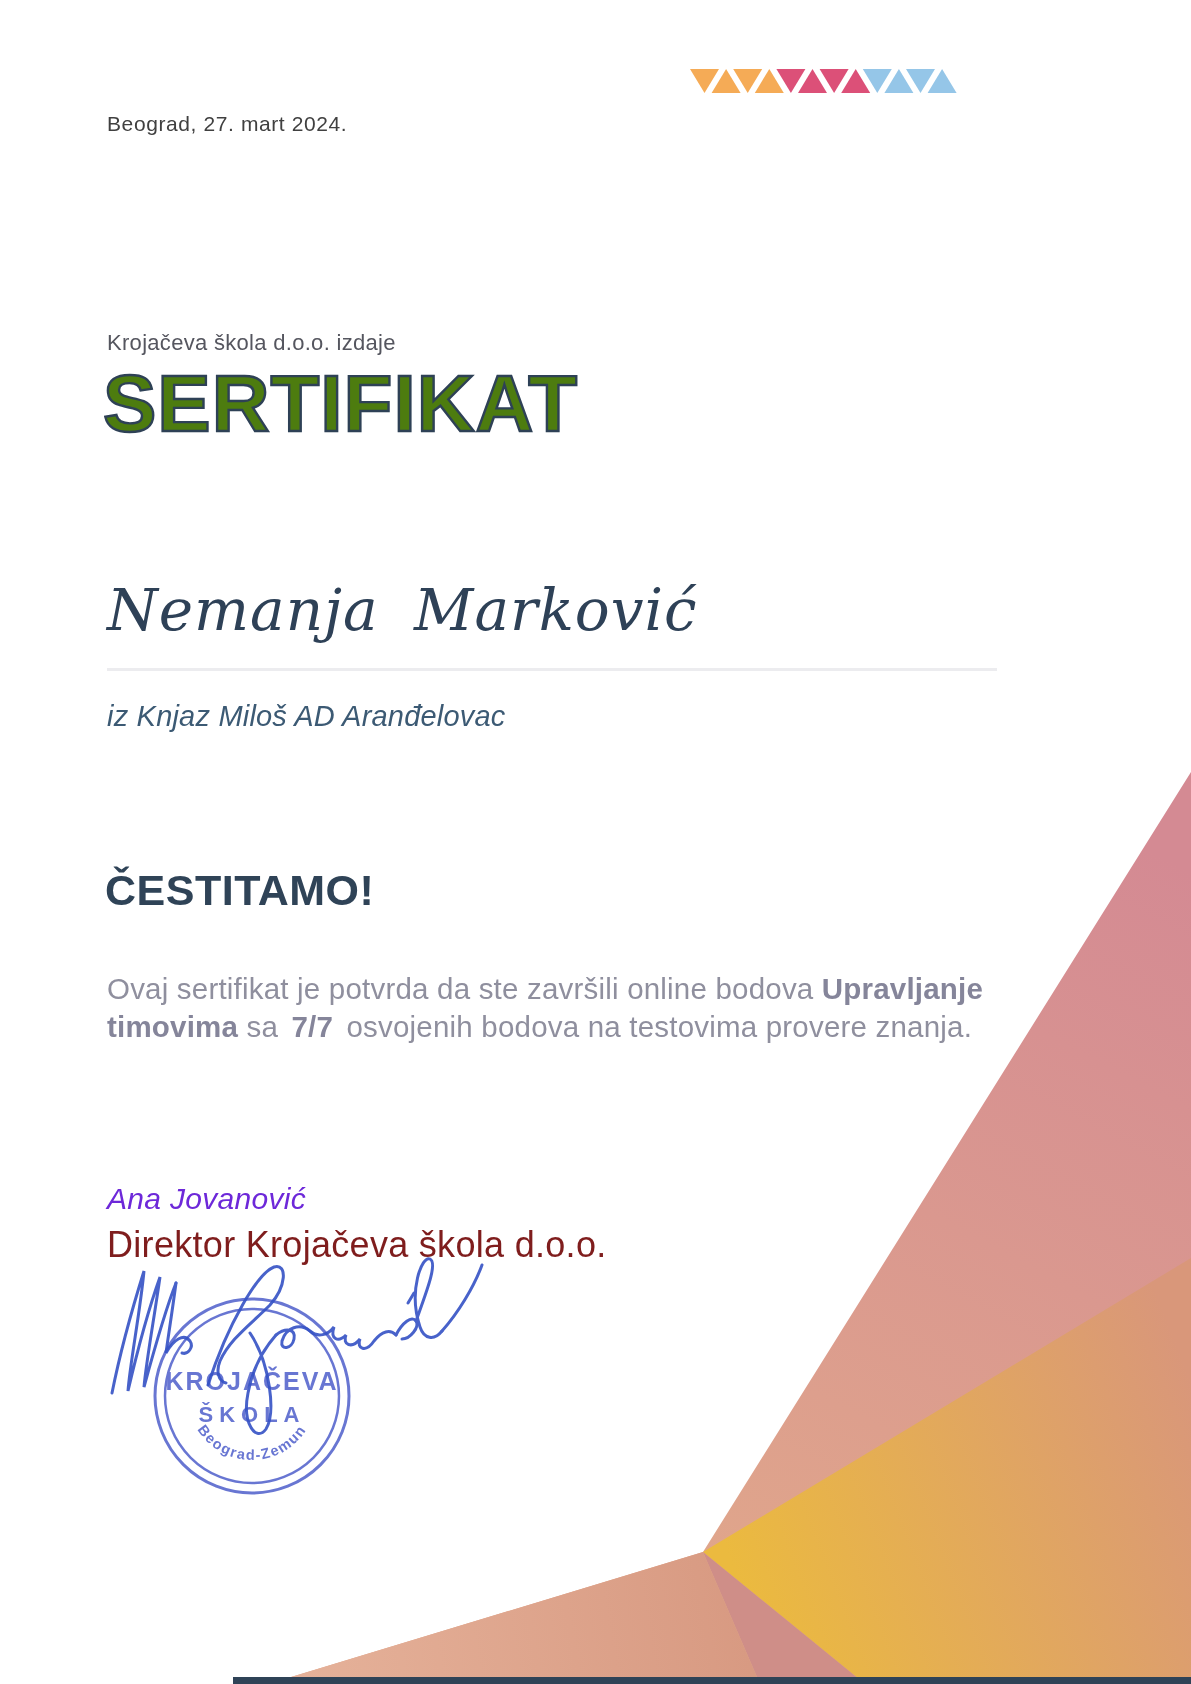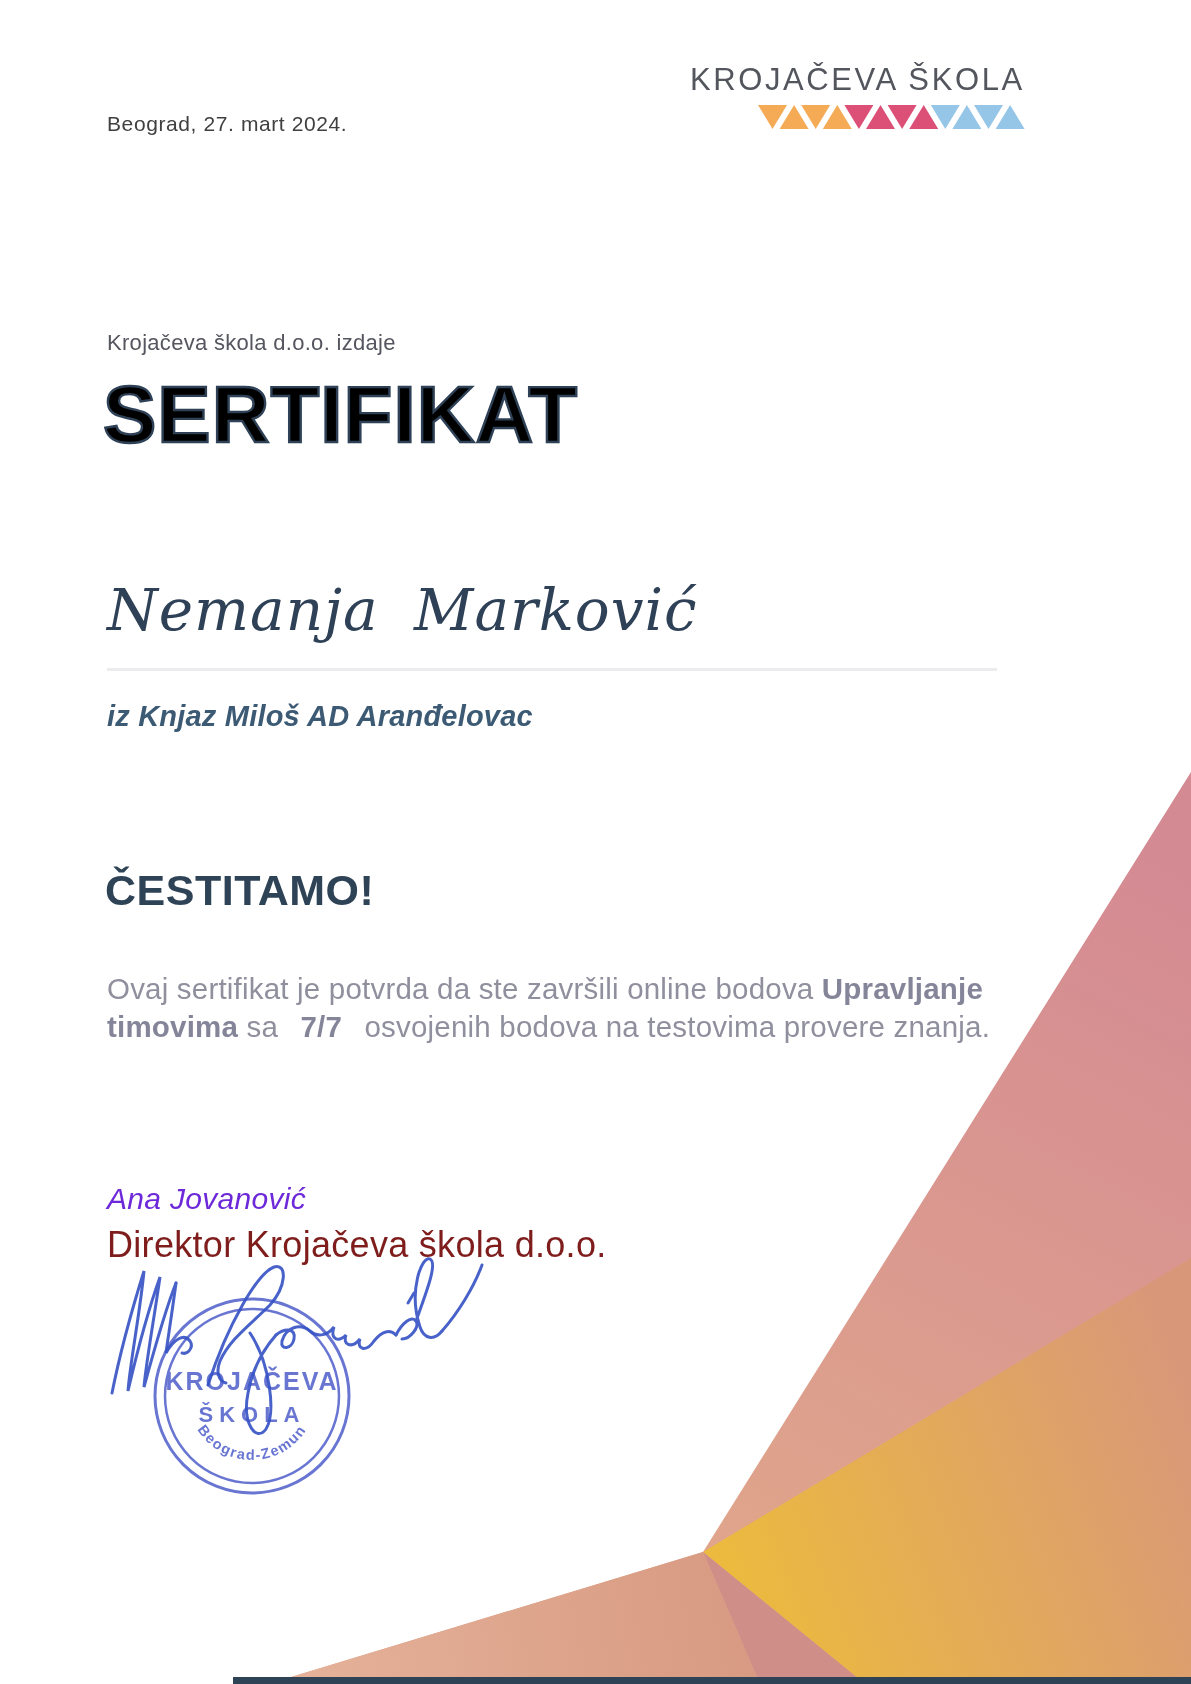--- a/index.html
+++ b/index.html
@@ -10,40 +10,40 @@
   .abs{position:absolute;}
   
   .date-line{left:107px;top:112px;font-size:21px;letter-spacing:.6px;color:#404040;z-index:3;}
   .logo{left:690px;top:62px;display:flex;flex-direction:column;align-items:flex-end;z-index:3;}
   .logo-text{font-size:31px;letter-spacing:2.6px;color:#54565E;font-weight:400;}
   .logo-tris{margin-top:6px;display:block;}
   
   .issuer-line{left:107px;top:330px;font-size:22px;letter-spacing:.3px;color:#55565F;z-index:3;}
   .cert-title{
     left:103px;top:360px;font-size:80px;line-height:88px;font-weight:700;
-    color:#000000;-webkit-text-stroke:2.4px #2E4156;letter-spacing:1px;z-index:3;margin-top:11px;
+    color:#4d7c0f;-webkit-text-stroke:2.4px #2E4156;letter-spacing:1px;z-index:3;
   }
   
   .recipient-name{
     left:107px;top:576px;font-family:"DejaVu Serif",serif;font-style:italic;
     font-size:58px;color:#2E4157;word-spacing:16px;letter-spacing:1px;z-index:3;
   }
   .name-underline{left:107px;top:668px;width:890px;height:3px;background:#ECECEF;z-index:2;}
   .recipient-origin{
-    left:107px;top:700px;font-size:29px;font-style:italic;font-weight:700;
+    left:107px;top:700px;font-size:29px;font-style:italic;font-weight:400;
     color:#3C5A74;letter-spacing:.2px;z-index:3;
   }
   
   .congrats{left:105px;top:866px;font-size:43px;font-weight:600;letter-spacing:.5px;color:#2F4357;z-index:3;text-align:right;}
   .body-par{
     left:107px;top:940px;width:900px;font-size:29.5px;line-height:38px;
     color:#8F8F9E;letter-spacing:.2px;z-index:3;
   }
   .body-par b{font-weight:700;color:#85859A;}
-  .score{margin:0 14px;}
+  .score{margin:0 5px;}
   
   .sig-name{left:107px;top:1182px;font-size:30px;color:#6d28d9;letter-spacing:.3px;z-index:3;font-style:italic;}
   .sig-title{left:107px;top:1224px;font-size:36px;color:#7f1d1d;letter-spacing:.3px;z-index:3;}
   .sig-art{left:90px;top:1243px;z-index:4;}
   
   .artwork{left:0;top:0;z-index:1;pointer-events:none;}
   .footer-bar{left:233px;bottom:0;width:958px;height:7px;background:#2F4357;z-index:5;}
 </style>
 </head>
 <body>
@@ -65,21 +65,20 @@
   </defs>
   <polygon points="1191,772 1191,1684 268,1684 703,1552" fill="url(#gBase)"></polygon>
   <polygon points="703,1552 1191,1258 1191,1684 865,1684" fill="url(#gGold)"></polygon>
   <polygon points="703,1552 865,1684 760,1684" fill="#CF8E88"></polygon>
   <polygon points="268,1684 703,1552 760,1684" fill="url(#gWedge)"></polygon>
 </svg>
 
 <div class="abs date-line">Beograd, 27. mart 2024.</div>
 
 <div class="abs logo">
-  <div class="logo-text">KROJAČEVA ŠKOLA</div>
   <svg class="logo-tris" width="267" height="26" viewBox="0 0 267 26">
       <polygon points="0,1 29,1 14.5,25" fill="#F5AB56"></polygon>
       <polygon points="21.6,25 50.6,25 36.1,1" fill="#F5AB56"></polygon>
       <polygon points="43.2,1 72.2,1 57.7,25" fill="#F5AB56"></polygon>
       <polygon points="64.80000000000001,25 93.80000000000001,25 79.30000000000001,1" fill="#F5AB56"></polygon>
       <polygon points="86.4,1 115.4,1 100.9,25" fill="#DC5078"></polygon>
       <polygon points="108,25 137,25 122.5,1" fill="#DC5078"></polygon>
       <polygon points="129.60000000000002,1 158.60000000000002,1 144.10000000000002,25" fill="#DC5078"></polygon>
       <polygon points="151.20000000000002,25 180.20000000000002,25 165.70000000000002,1" fill="#DC5078"></polygon>
       <polygon points="172.8,1 201.8,1 187.3,25" fill="#95C6E8"></polygon>

